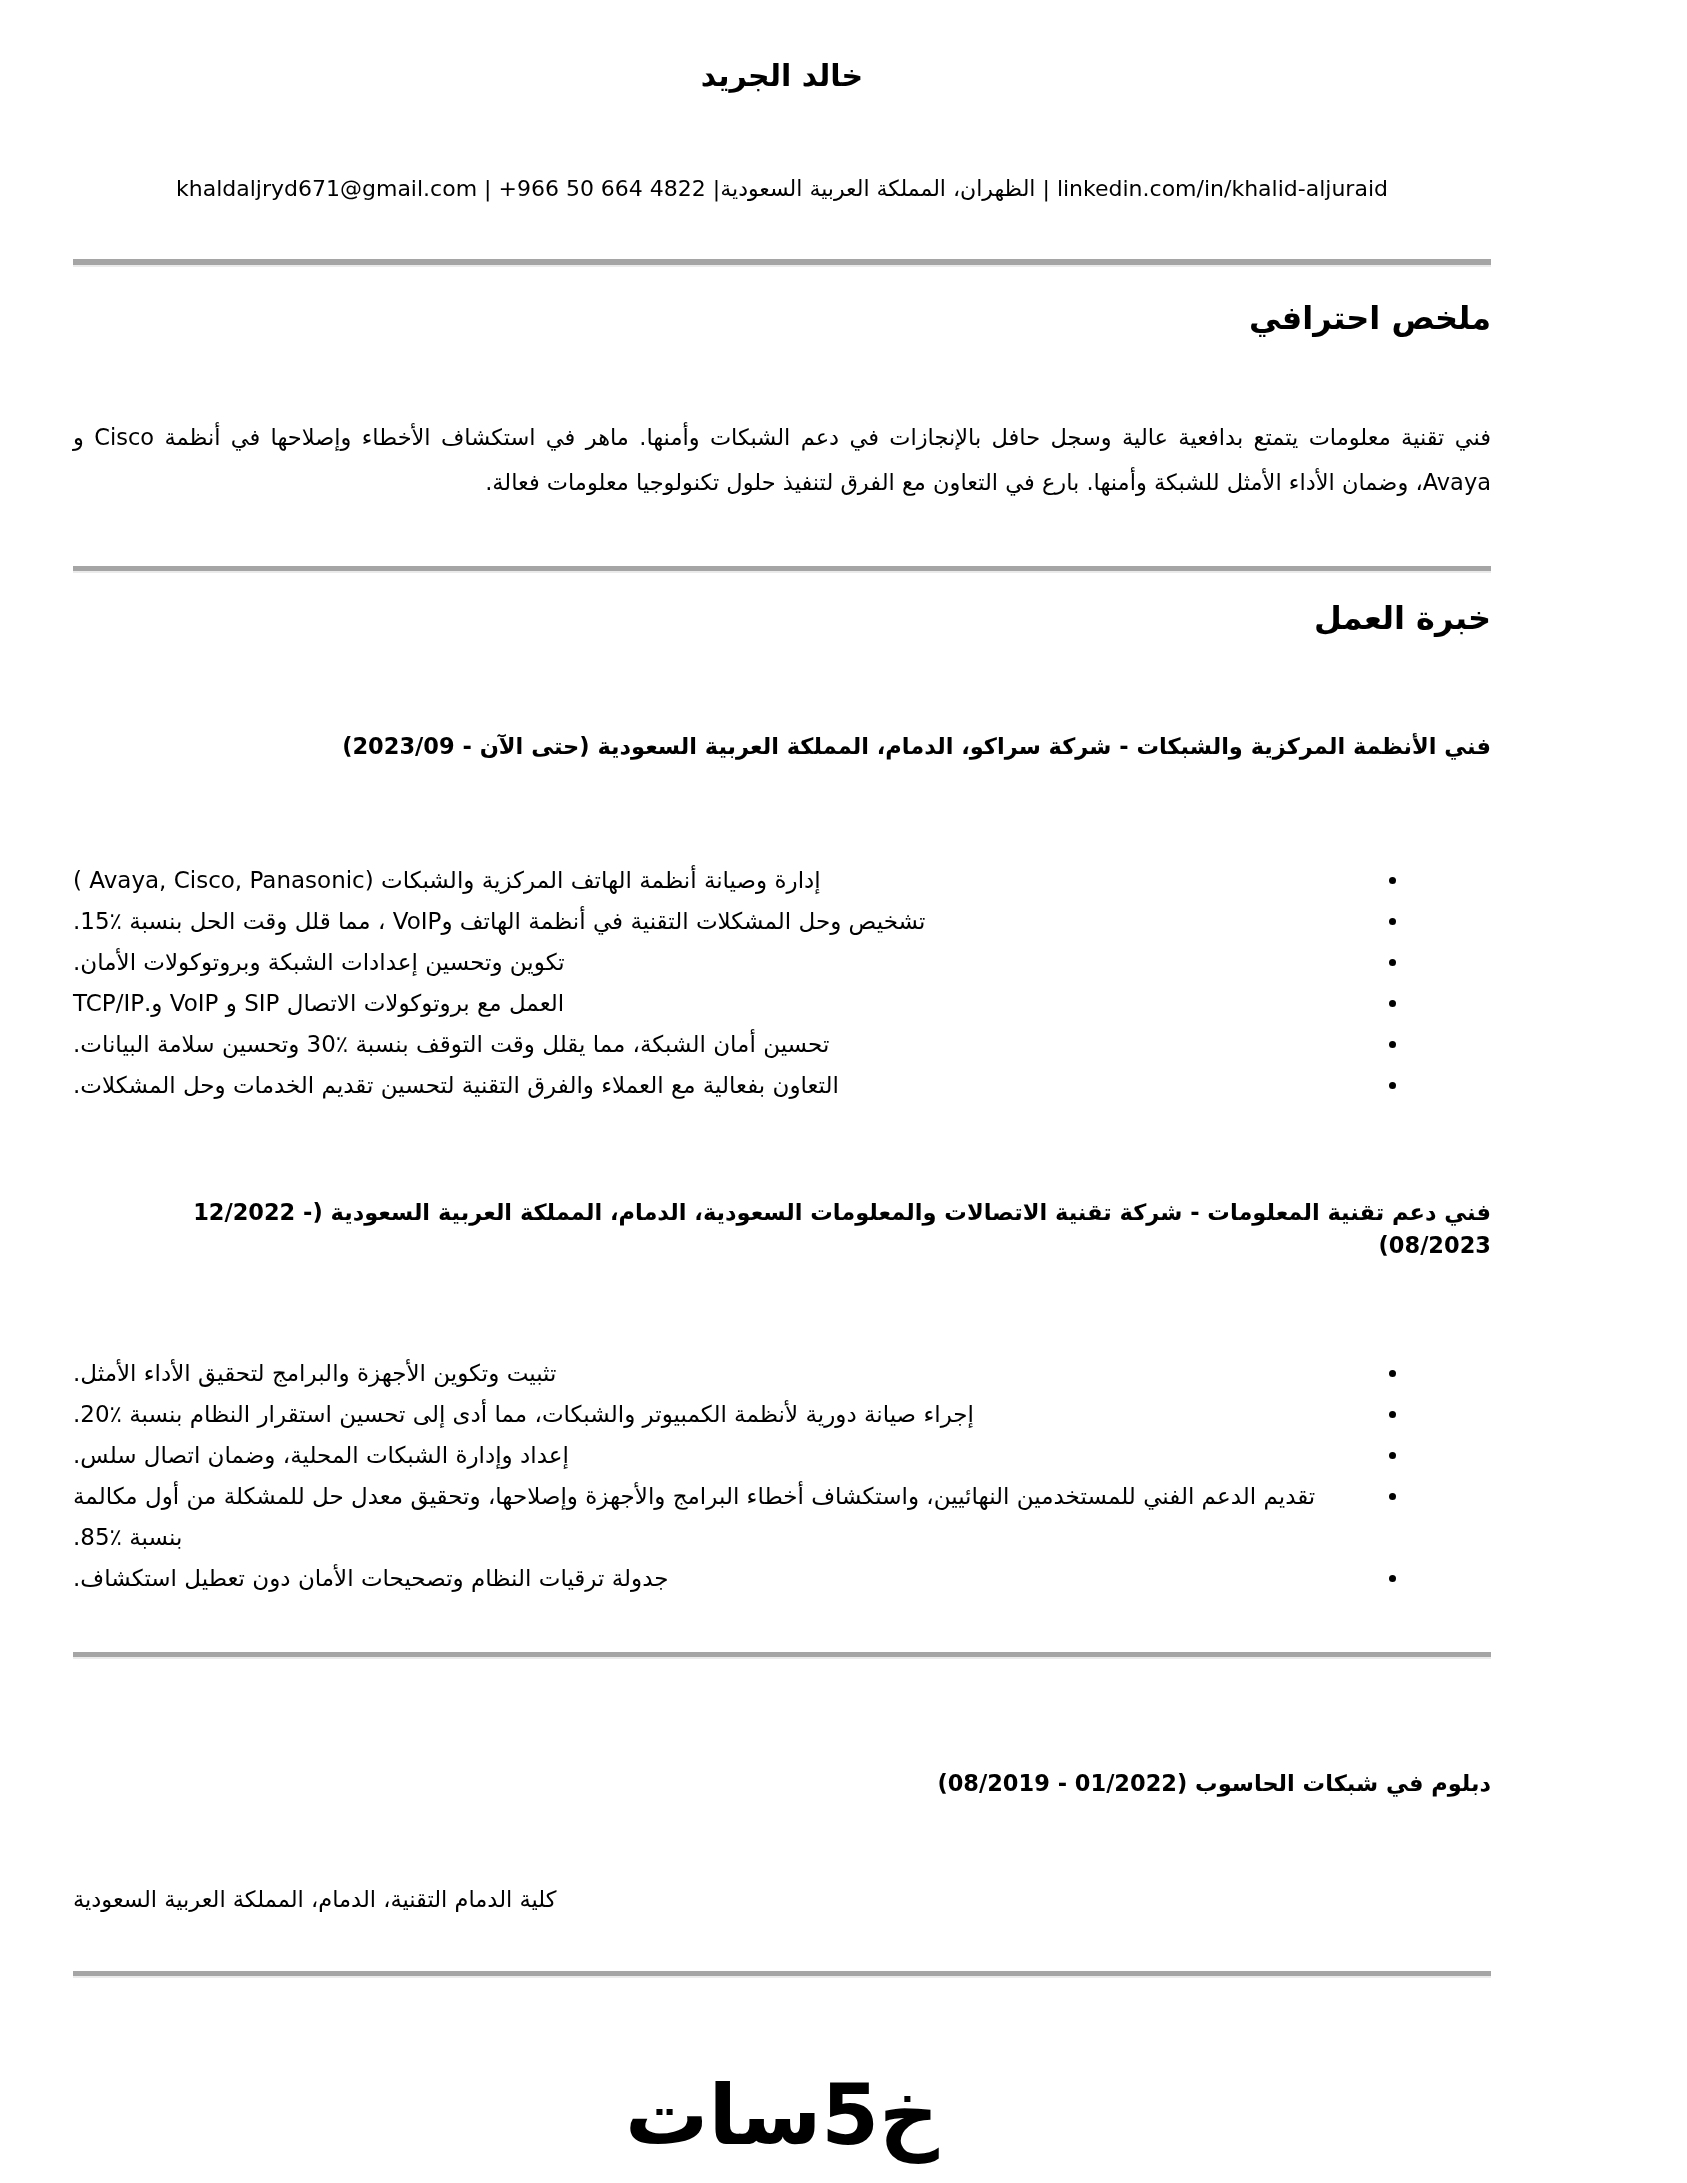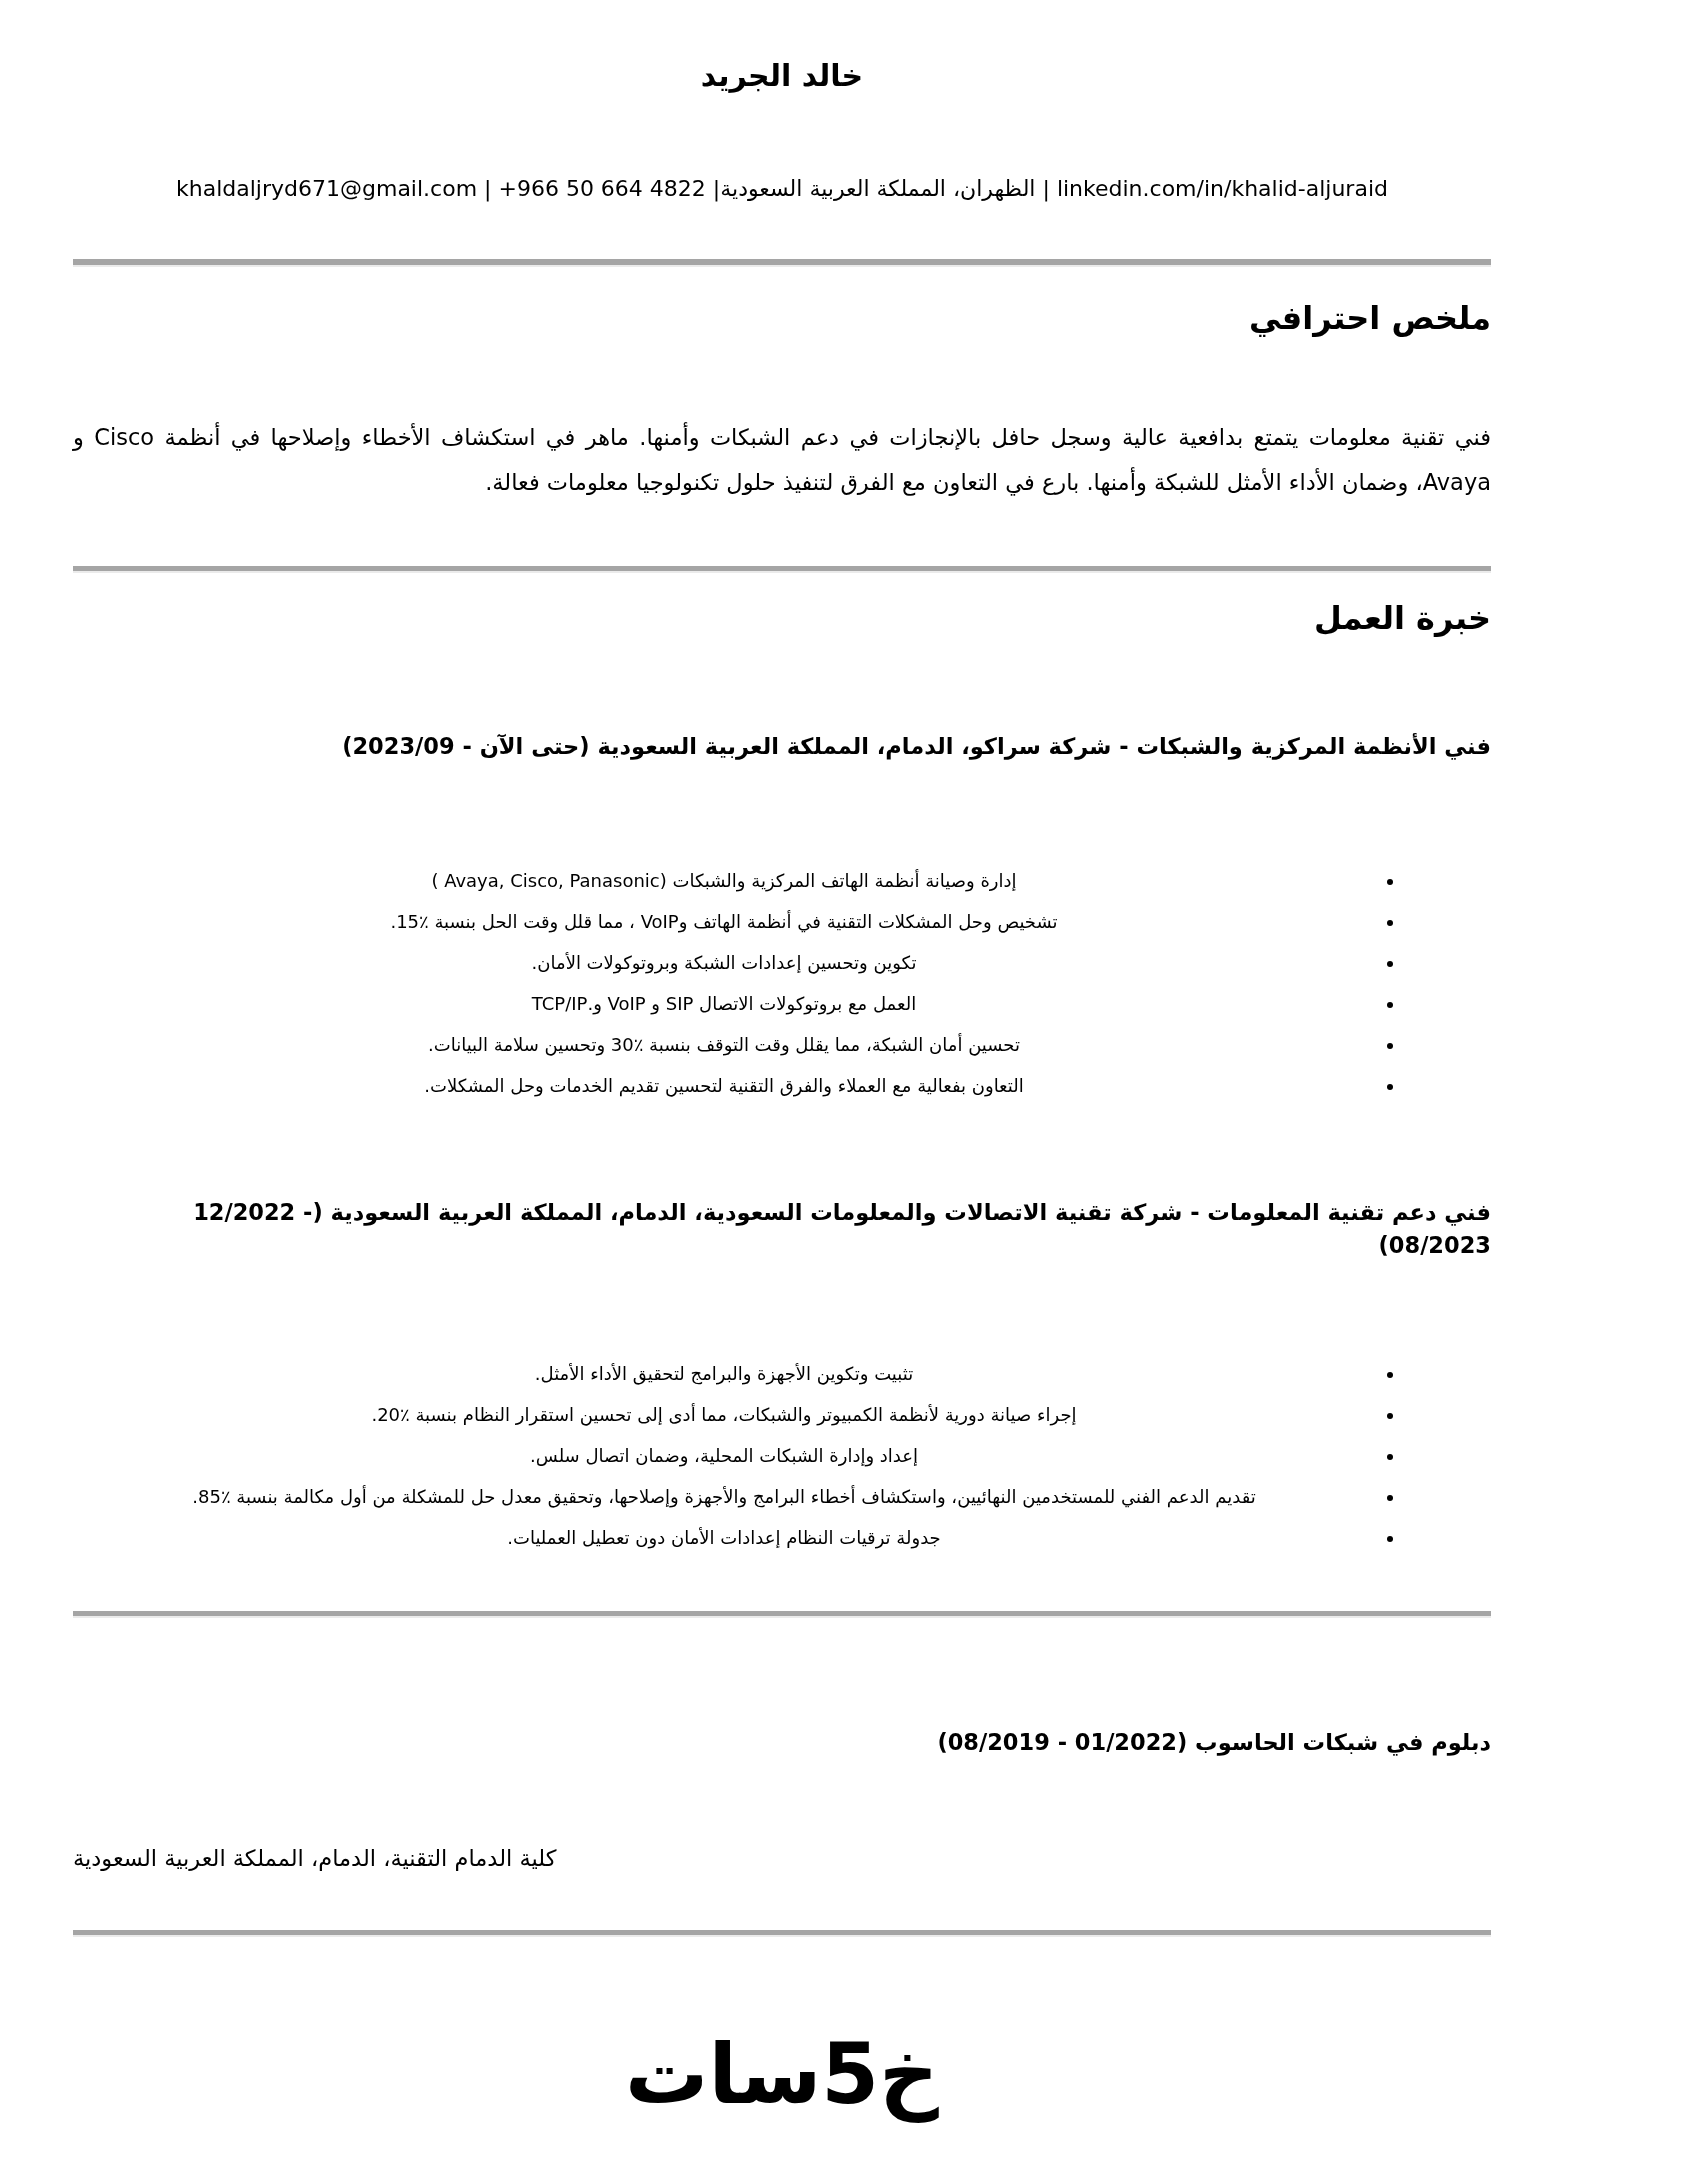--- a/index.html
+++ b/index.html
@@ -68,23 +68,23 @@
   .job1 { margin-top: 93px; }
   .job2 { margin-top: 90px; }
 
   ul.bullets {
     list-style: disc outside;
     padding: 0 116px 0 0;
   }
   ul.ul1 { margin-top: 97px; }
   ul.ul2 { margin-top: 91px; }
   ul.bullets li {
-    font-size: 18px;
+    font-size: 23px;
     line-height: 41px;
-    text-align: center;
+    text-align: left;
   }
 
   .degree {
     margin-top: 110px;
     font-size: 22.5px;
     font-weight: bold;
     text-align: right;
     line-height: 33px;
   }
   .school {
@@ -135,21 +135,21 @@
       <li>التعاون بفعالية مع العملاء والفرق التقنية لتحسين تقديم الخدمات وحل المشكلات.</li>
     </ul>
 
     <h3 class="job-heading job2">فني دعم تقنية المعلومات - شركة تقنية الاتصالات والمعلومات السعودية، الدمام، المملكة العربية السعودية (⁦12/2022 - 08/2023⁩)</h3>
 
     <ul class="bullets ul2">
       <li>تثبيت وتكوين الأجهزة والبرامج لتحقيق الأداء الأمثل.</li>
       <li>إجراء صيانة دورية لأنظمة الكمبيوتر والشبكات، مما أدى إلى تحسين استقرار النظام بنسبة ٪20.</li>
       <li>إعداد وإدارة الشبكات المحلية، وضمان اتصال سلس.</li>
       <li>تقديم الدعم الفني للمستخدمين النهائيين، واستكشاف أخطاء البرامج والأجهزة وإصلاحها، وتحقيق معدل حل للمشكلة من أول مكالمة بنسبة ٪85.</li>
-      <li>جدولة ترقيات النظام إعدادات الأمان دون تعطيل العمليات.</li>
+      <li>جدولة ترقيات النظام وتصحيحات الأمان دون تعطيل استكشاف.</li>
     </ul>
 
     <div class="rule rule3"></div>
 
 
     <h3 class="degree">دبلوم في شبكات الحاسوب (⁦08/2019 - 01/2022⁩)</h3>
 
     <p class="school">كلية الدمام التقنية، الدمام، المملكة العربية السعودية</p>
 
     <div class="rule rule4"></div>

